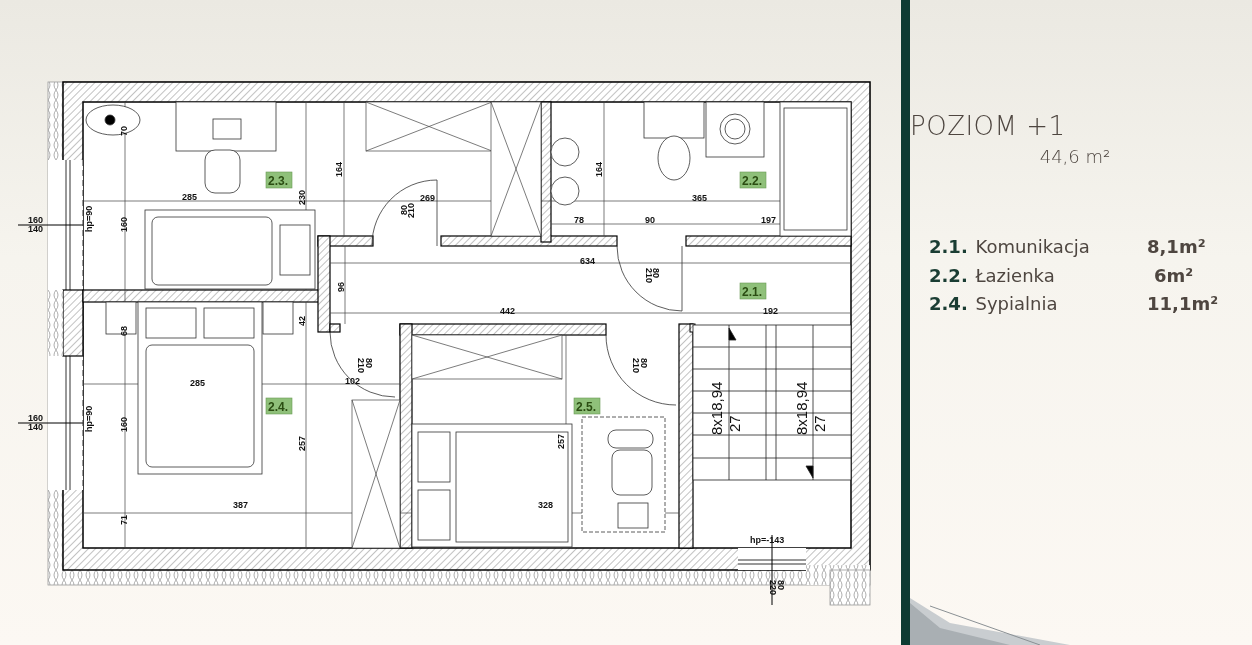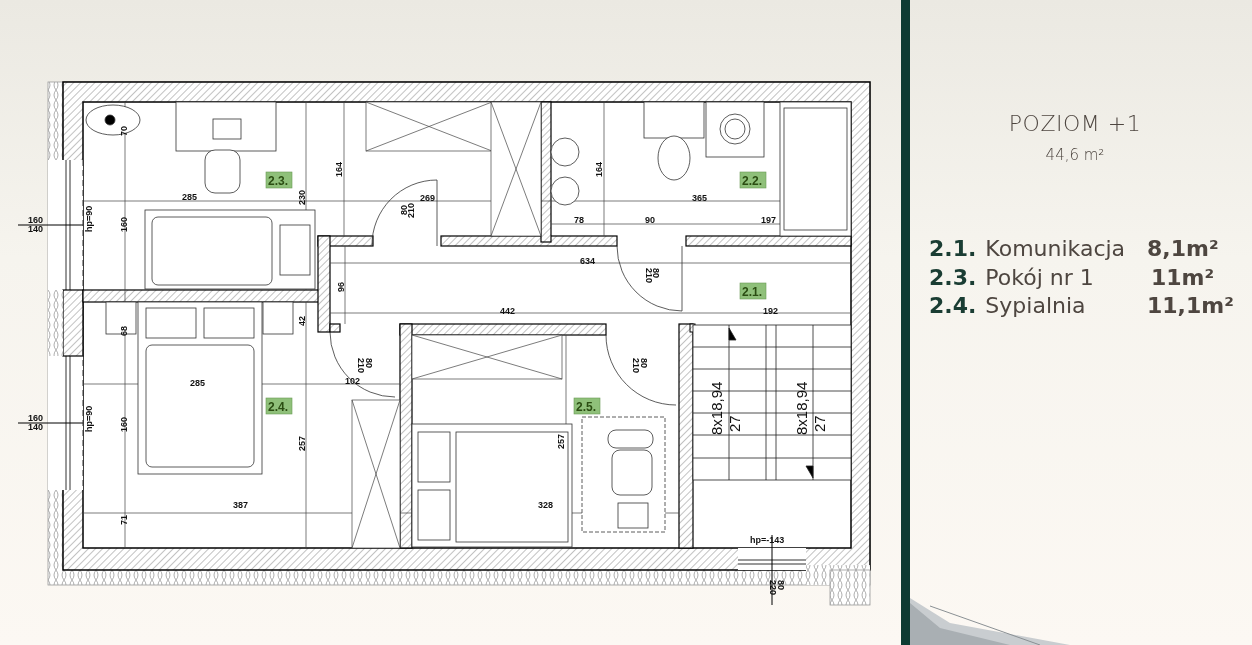--- a/index.html
+++ b/index.html
@@ -5,26 +5,26 @@
   html, body { margin:0; padding:0; }
   body {
     width:1252px; height:645px; overflow:hidden; position:relative;
     background: linear-gradient(180deg, #ebe9e2 0%, #f6f4ee 40%, #fcf8f3 100%);
     font-family: "Liberation Sans", sans-serif;
   }
   #plan-area { position:absolute; left:0; top:0; width:900px; height:645px; }
   #plan-svg { position:absolute; left:0; top:0; }
   .divider { position:absolute; left:901px; top:0; width:9px; height:645px; background:#0e3b33; }
   .sidebar { position:absolute; left:910px; top:0; width:342px; height:645px; }
-  .title { position:absolute; left:0; width:330px; top:111px; text-align:center;
-    font-family:"DejaVu Sans", sans-serif; color:#4e4640; font-size:22px; font-weight:300; letter-spacing:0.5px; }
+  .title { position:absolute; left:0; width:330px; top:111px; text-align:left;
+    font-family:"DejaVu Sans", sans-serif; color:#4e4640; font-size:26px; font-weight:300; letter-spacing:0.5px; }
   .area { position:absolute; left:0; width:330px; top:146px; text-align:center;
-    font-family:"DejaVu Sans", sans-serif; color:#4e4640; font-size:15px; font-weight:300; }
+    font-family:"DejaVu Sans", sans-serif; color:#4e4640; font-size:18px; font-weight:300; }
   .rooms { position:absolute; left:19px; top:236px; width:320px; }
-  .room { position:relative; height:28.5px; font-family:"DejaVu Sans", sans-serif; font-size:22px; color:#4e4640; }
+  .room { position:relative; height:28.5px; font-family:"DejaVu Sans", sans-serif; font-size:18px; color:#4e4640; }
   .room .num { font-weight:bold; color:#1a3d33; }
   .room .name { margin-left:2px; }
   .room .val { position:absolute; left:218px; top:0;font-weight:bold; }
   .photo { position:absolute; left:0; top:598px; width:200px; height:47px; overflow:hidden; }
   .dim { font-family:"Liberation Sans", sans-serif; font-weight:bold; font-size:9px; fill:#111; }
   .rl { font-family:"Liberation Sans", sans-serif; font-weight:bold; font-size:12px; fill:#2b4d12; }
 </style>
 </head>
 <body>
 
@@ -256,23 +256,23 @@
 <div class="sidebar">
   <div class="title">POZIOM +1</div>
   <div class="area">44,6 m²</div>
   <div class="rooms">
     <div class="room">
       <span class="num">2.1.</span>
       <span class="name">Komunikacja</span>
       <span class="val">8,1m²</span>
     </div>
     <div class="room">
-      <span class="num">2.3.</span>
-      <span class="name">Pokój nr 1</span>
-      <span class="val" style="left:222px">11m²</span>
+      <span class="num">2.2.</span>
+      <span class="name">Łazienka</span>
+      <span class="val" style="left:225px">6m²</span>
     </div>
     <div class="room">
       <span class="num">2.4.</span>
       <span class="name">Sypialnia</span>
       <span class="val">11,1m²</span>
     </div>
   </div>
   <div class="photo">
     <svg width="200" height="47" viewBox="0 0 200 47">
       <polygon points="0,0 40,25 160,47 0,47" fill="#c9cdd0"></polygon>

